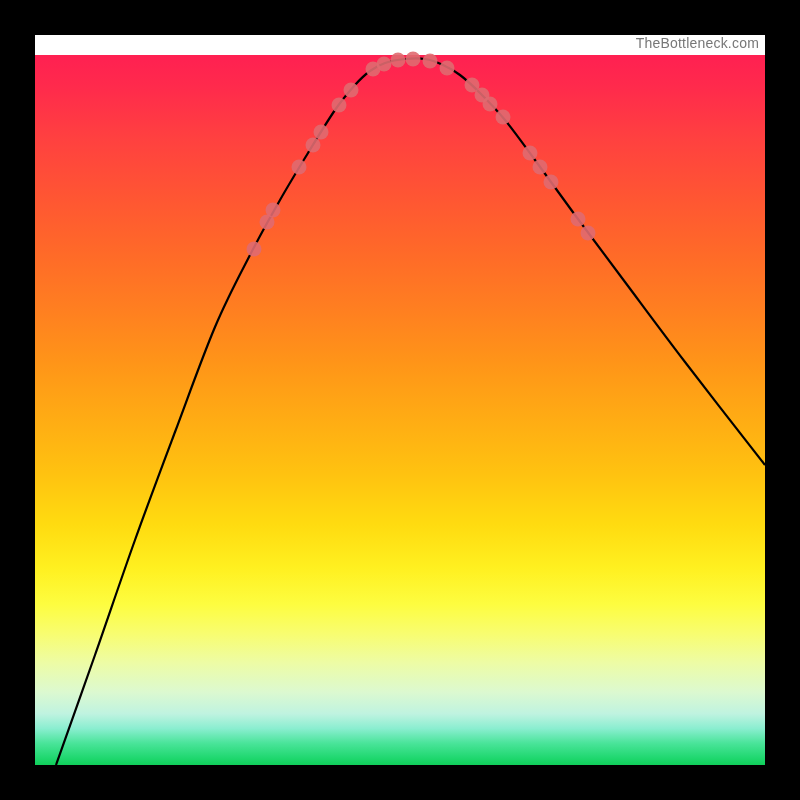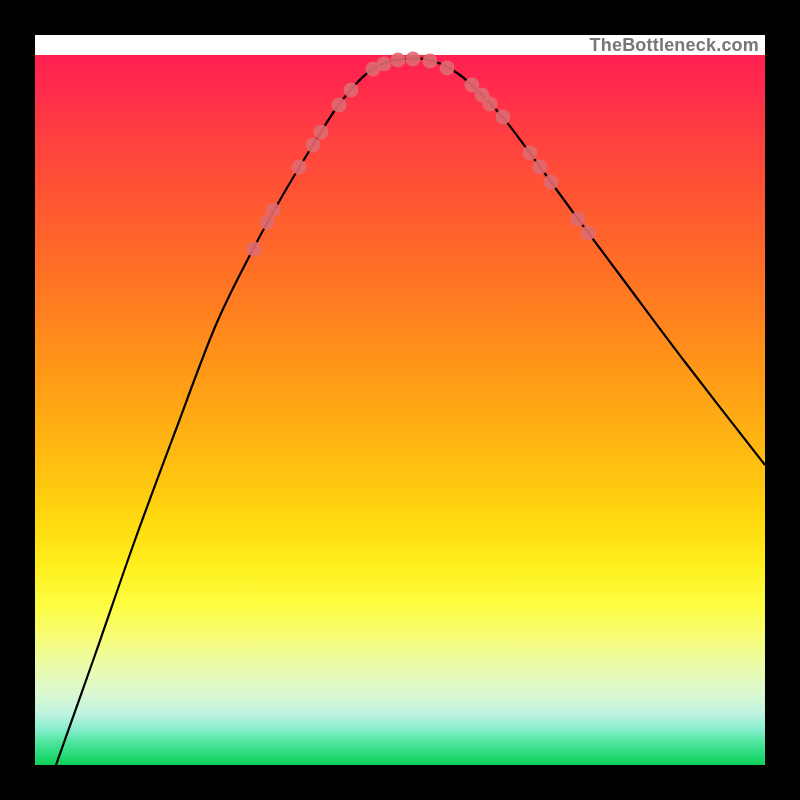--- a/index.html
+++ b/index.html
@@ -47,22 +47,22 @@
     left: 0; top: 0;
     width: 100%;
     height: 20px;
     background: #fff;
   }
   .watermark {
     position: absolute;
     right: 6px;
     top: 0;
     font-family: Arial, Helvetica, sans-serif;
-    font-size: 18px;
-    font-weight: 700;
+    font-size: 14px;
+    font-weight: 400;
     color: #777;
     letter-spacing: 0.2px;
   }
   svg.curve {
     position: absolute;
     inset: 0;
   }
 </style>
 </head>
 <body>

